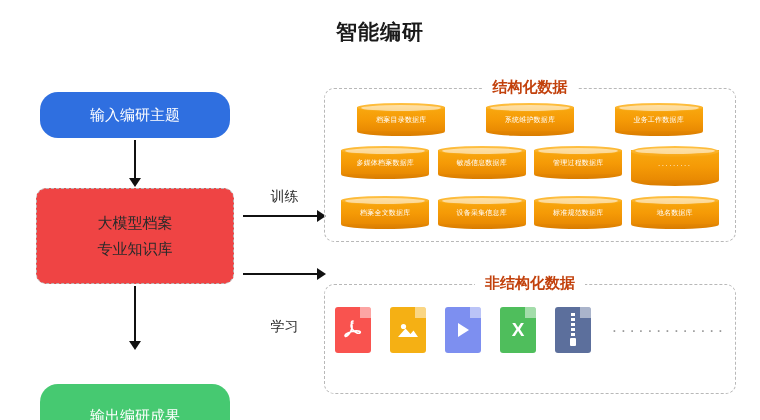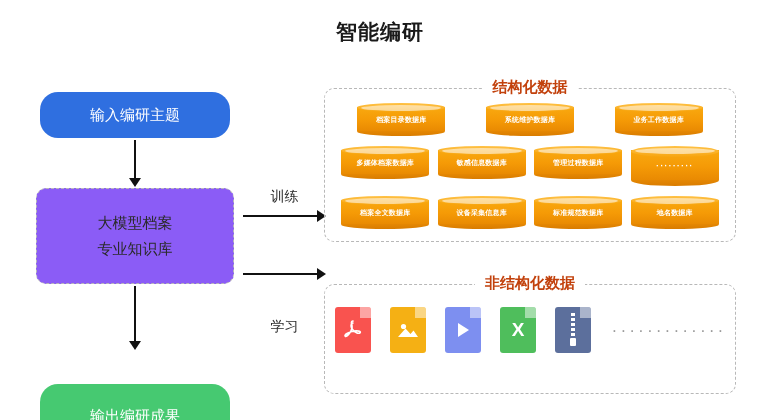--- a/index.html
+++ b/index.html
@@ -35,21 +35,21 @@
   }
   .box-output {
     left: 40px; top: 352px; width: 190px; height: 64px;
     background: #46c971;
     margin-top: 32px;
   }
   .box-model {
     left: 36px; top: 188px; width: 198px; height: 96px;
     border: 1.4px dashed #b8b8b8;
     border-radius: 10px;
-    background: #8b5cf6;
+    background: #ef4444;
     color: #2b2b2b;
     font-size: 15px;
   }
   .box-model .line { color: #2b2b2b; }
 
   
   .v-arrow { position: absolute; width: 14px; }
   .v-arrow .stem {
     position: absolute; left: 6px; top: 0; width: 1.6px; background: #111;
   }
@@ -116,21 +116,21 @@
     position: absolute; left: 0; top: 0;
     width: 100%; height: 100%;
     padding: 14px 12px 12px 12px;
     display: flex; flex-direction: column;
     justify-content: space-between;
   }
   .db-row { display: flex; justify-content: space-around; align-items: flex-start; }
 
   .cyl {
     position: relative;
-    width: 88px; height: 33px; font-weight: bold;
+    width: 88px; height: 33px;
   }
   .cyl .top {
     position: absolute; left: 0; top: 0;
     width: 88px; height: 9px;
     border-radius: 50%;
     background: linear-gradient(180deg, #ffc247 0%, #f7a50f 100%);
   }
   .cyl .body {
     position: absolute; left: 0; top: 4px;
     width: 88px; height: 24px;

